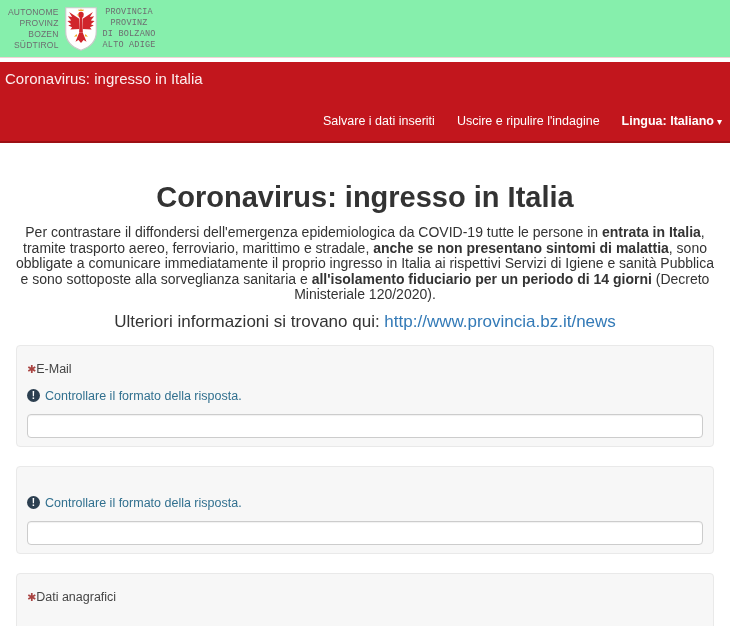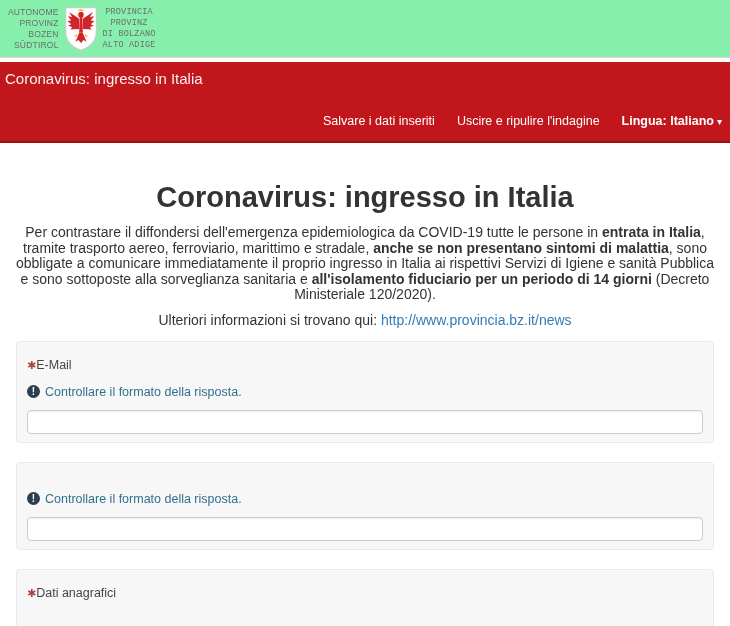--- a/index.html
+++ b/index.html
@@ -26,21 +26,21 @@
   .nav-lang { font-weight:bold; }
   .caret { font-size:10px; margin-left:3px; }
 
   
   .page-title { margin-top:38px; text-align:center; font-size:29px; line-height:32px;
     font-weight:700; color:#333; }
   .intro { width:702px; margin:12px auto 0; text-align:center; font-size:14px;
     line-height:15.5px; color:#333; }
   .intro .b { font-weight:700; }
   .note { margin:13px auto 0; width:702px; text-align:center; font-size:12px; }
-  .moreinfo { margin:9px auto 0; width:702px; text-align:center; font-size:14px; }
+  .moreinfo { margin:9px auto 0; width:702px; text-align:center; font-size:17px; }
   .moreinfo a { color:#337ab7; text-decoration:none; }
 
   
   .qgroup { width:698px; margin:0 auto 19px; background:#f7f7f7;
     border:1px solid #e9e9e9; border-radius:4px; padding:16px 10px 8px; }
   .qgroup.first { margin-top:13px; }
   .qgroup.cutoff { margin-bottom:0; min-height:80px; }
   .qlabel { font-size:12.5px; color:#454545; }
   .req { color:#a94442; font-size:11px; }
   .tip { margin-top:13px; display:flex; align-items:center; gap:5px;

